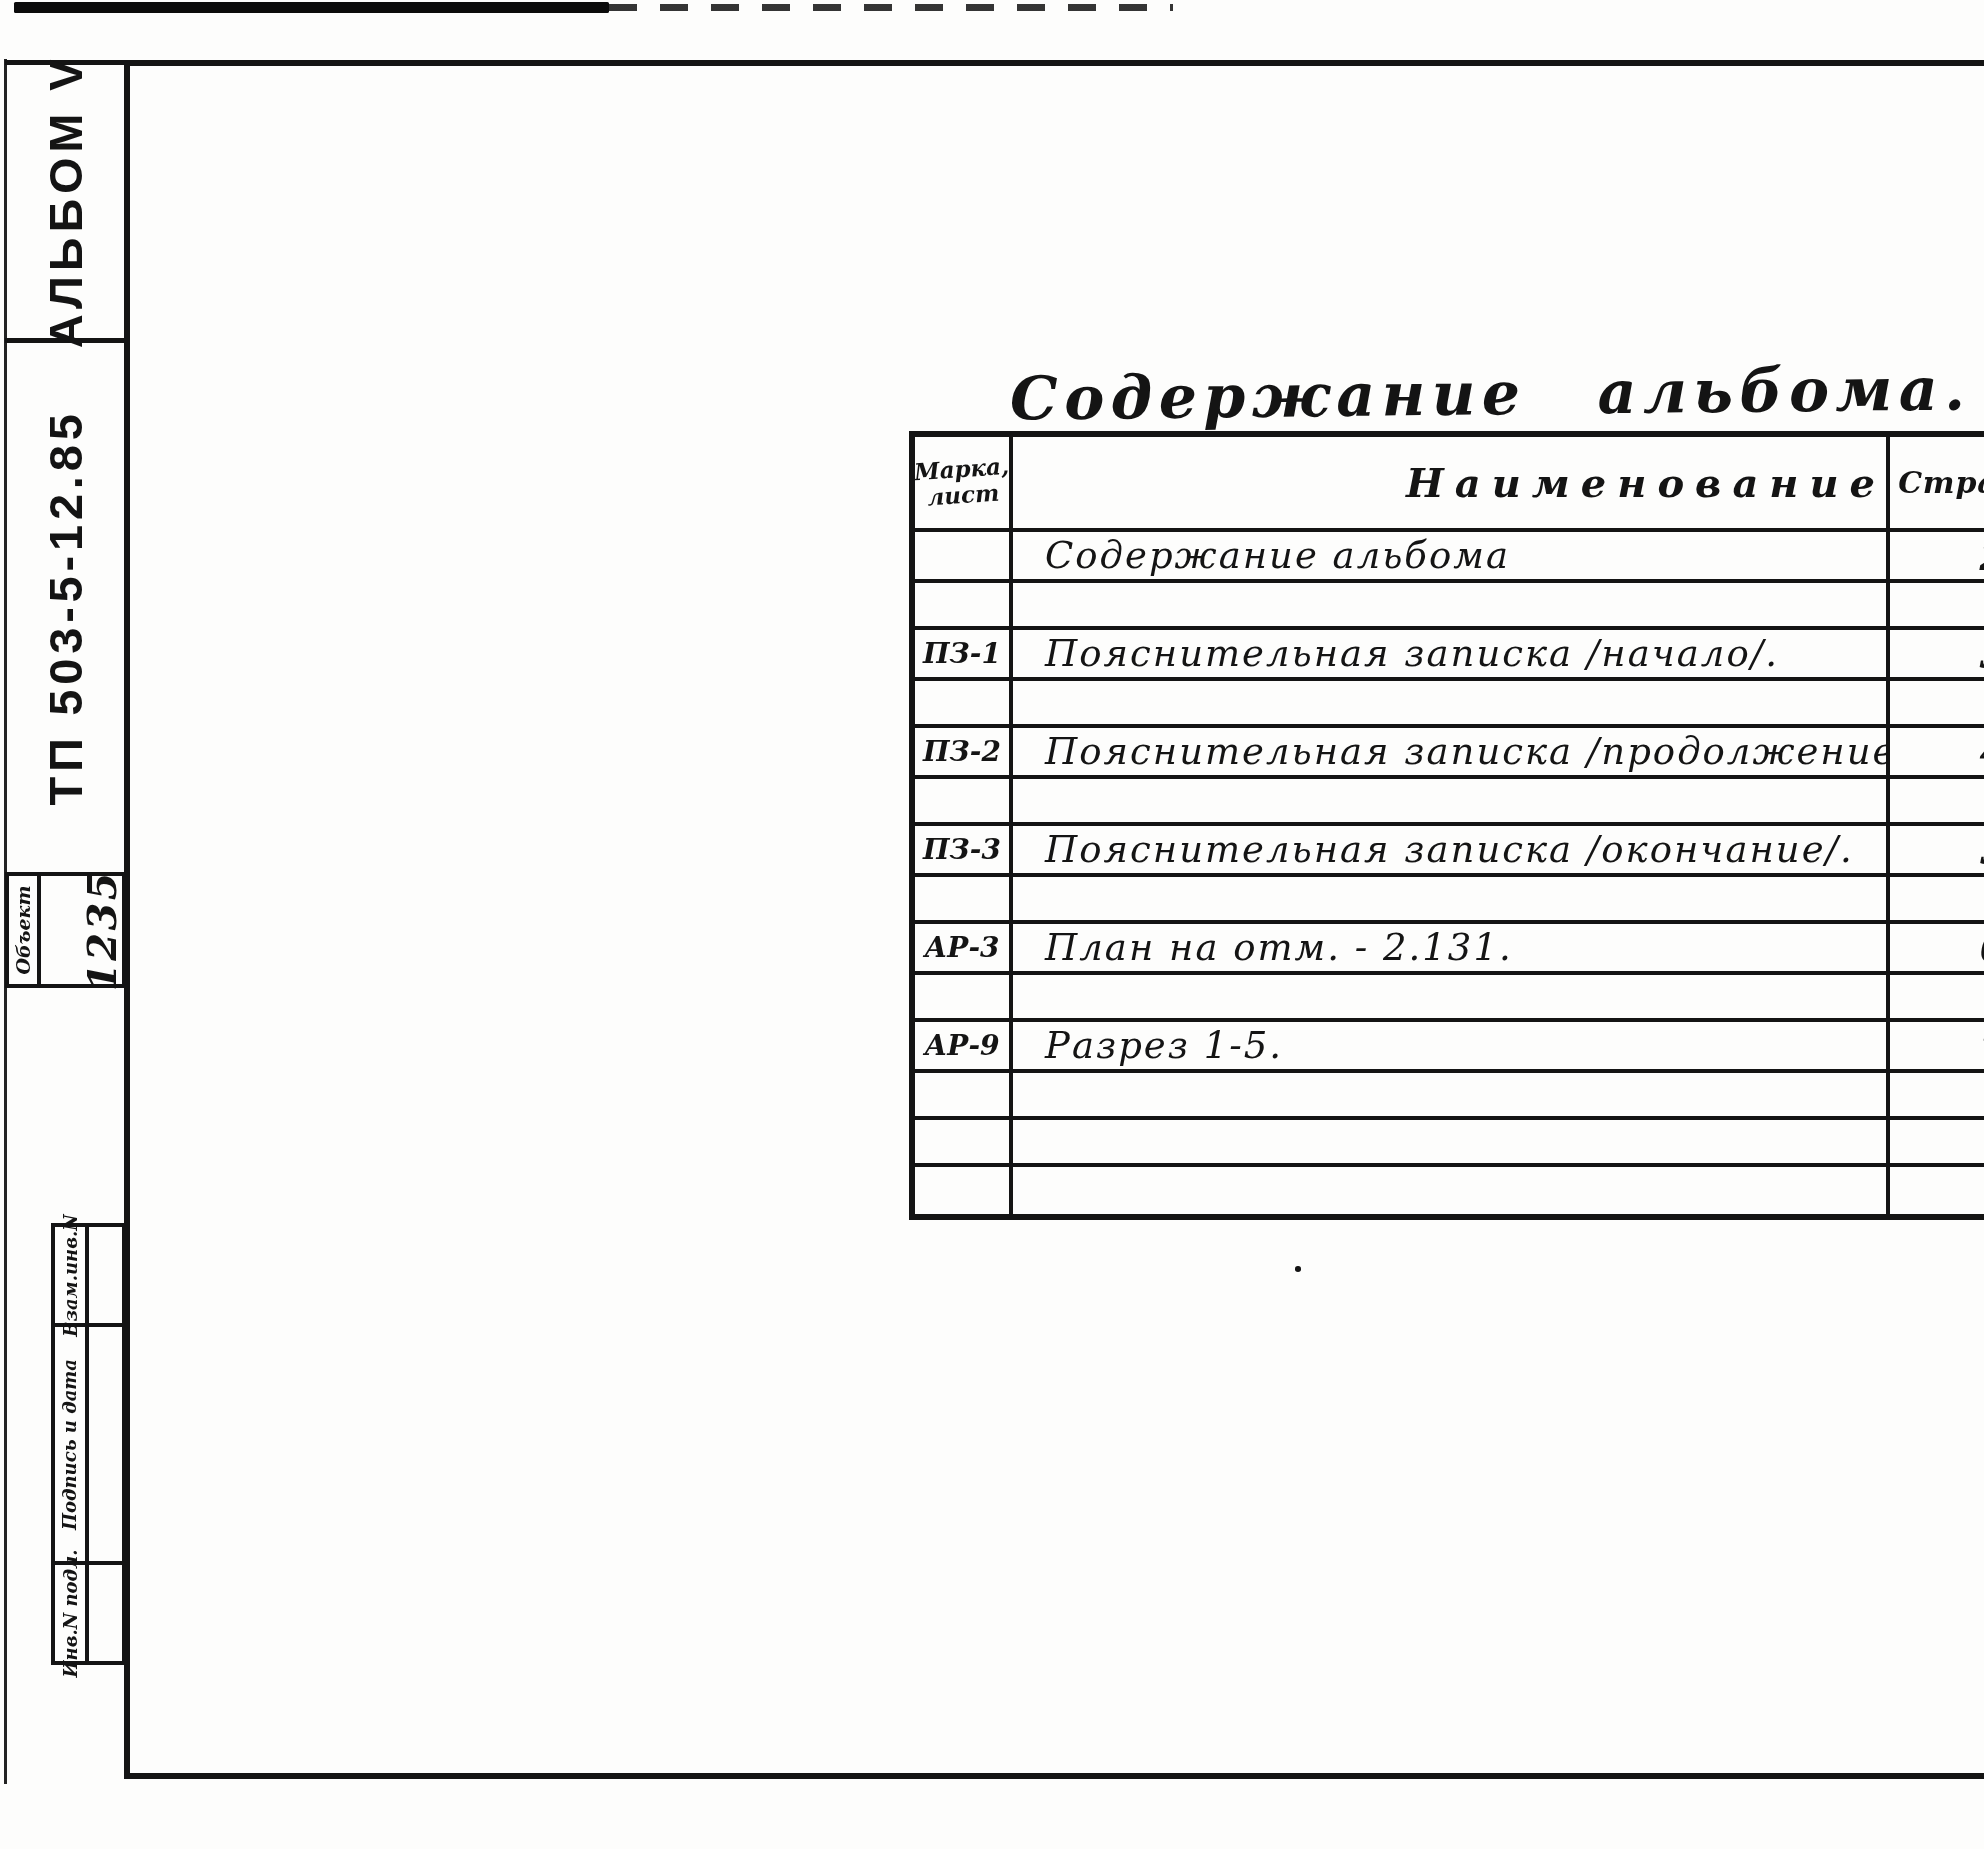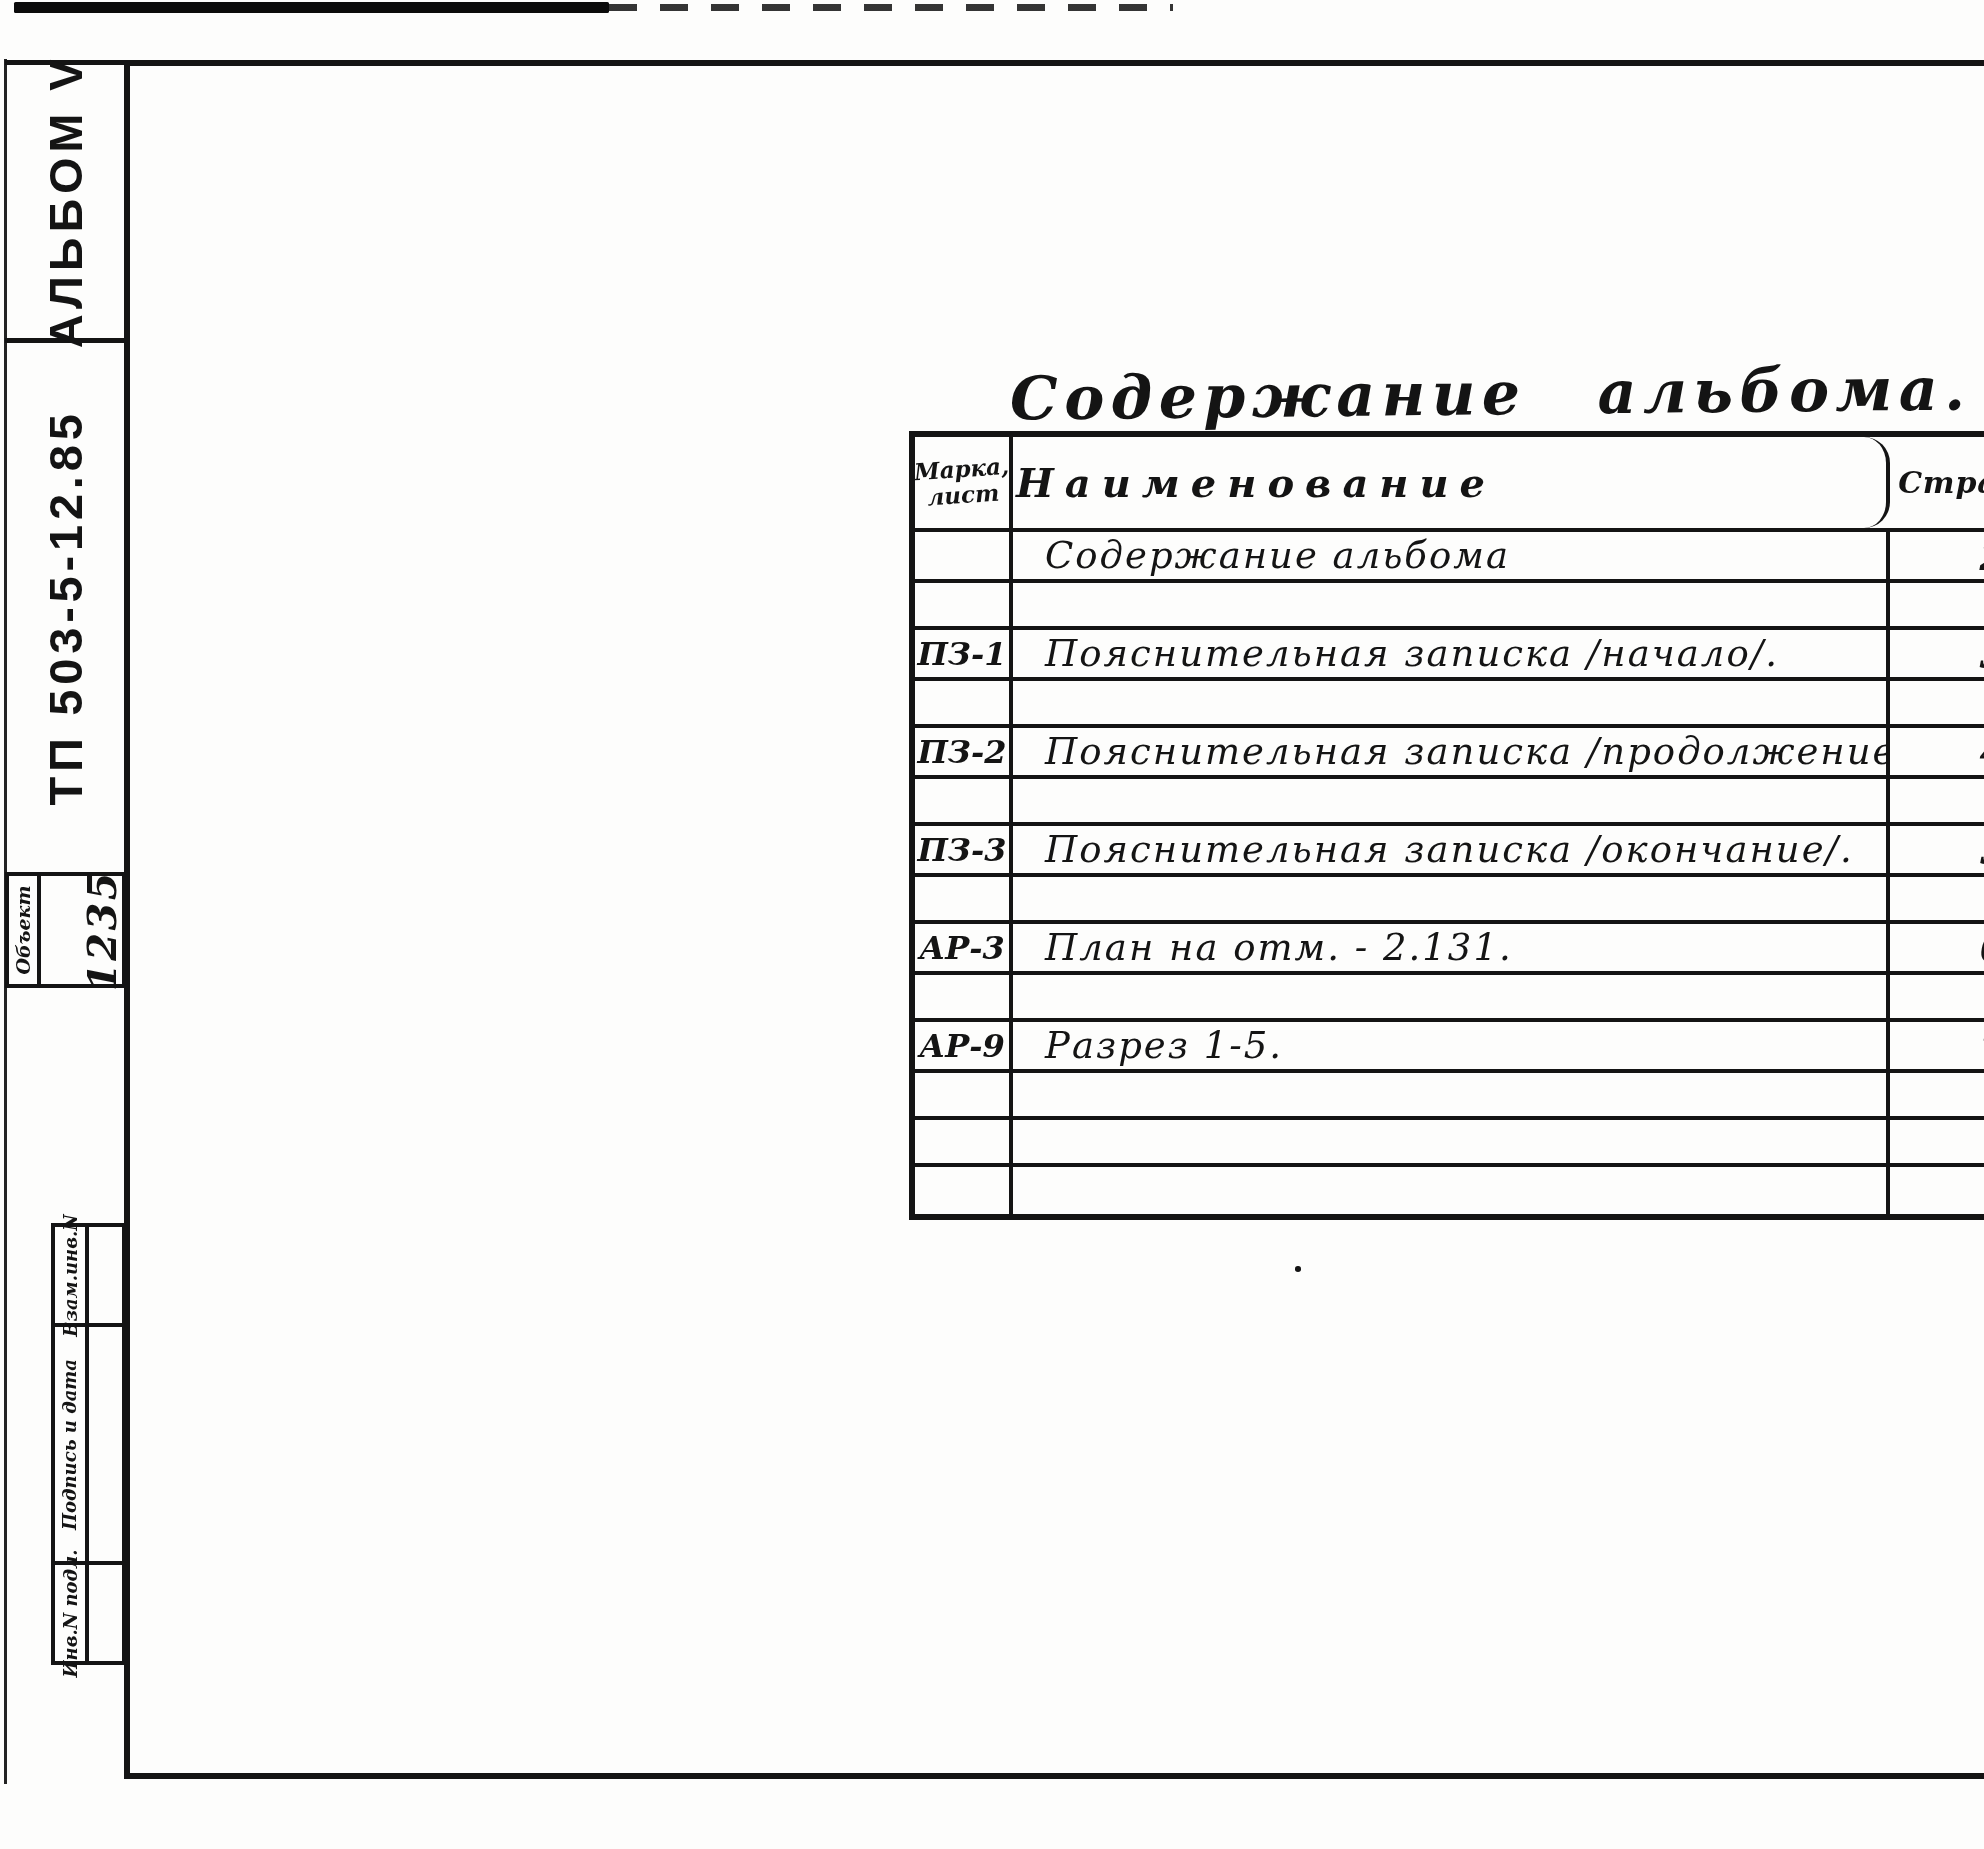--- a/index.html
+++ b/index.html
@@ -57,24 +57,24 @@
   .t-row:last-child{border-bottom:none;}
   .cell{box-sizing:border-box;display:flex;align-items:center;overflow:hidden;}
   .c-mark{width:98px;border-right:4.8px solid var(--ink);justify-content:center;}
   .c-name{flex:1;border-right:4.8px solid var(--ink);padding-left:32px;}
   .c-page{width:206px;justify-content:center;}
   .t-header{height:95px;}
   .t-content{height:51px;}
   .t-blank{height:47px;}
   .hdr-mark{display:flex;flex-direction:column;align-items:center;justify-content:center;transform:rotate(-4deg);}
   .hdr-mark span{font-style:italic;font-weight:700;font-size:23px;line-height:1.15;}
-  .hdr-name{justify-content:flex-start;padding-left:3px;border-radius:26px;}
+  .hdr-name{justify-content:flex-end;padding-left:3px;}
   .hdr-name span{font-style:italic;font-weight:700;font-size:40px;letter-spacing:11px;}
   .hdr-page span{font-style:italic;font-weight:700;font-size:30px;letter-spacing:0.8px;}
-  .t-content .c-mark span{font-style:italic;font-weight:700;font-size:32px;}
+  .t-content .c-mark span{font-style:italic;font-weight:700;font-size:28px;}
   .t-content .c-name span{font-style:italic;font-weight:400;font-size:37px;letter-spacing:2px;white-space:nowrap;}
   .t-content .c-page span{font-style:italic;font-weight:700;font-size:39px;}
 </style>
 </head>
 <body>
 
 <div class="page">
 
   <div class="top-smudge"></div>
   <div class="top-dashes"></div>

